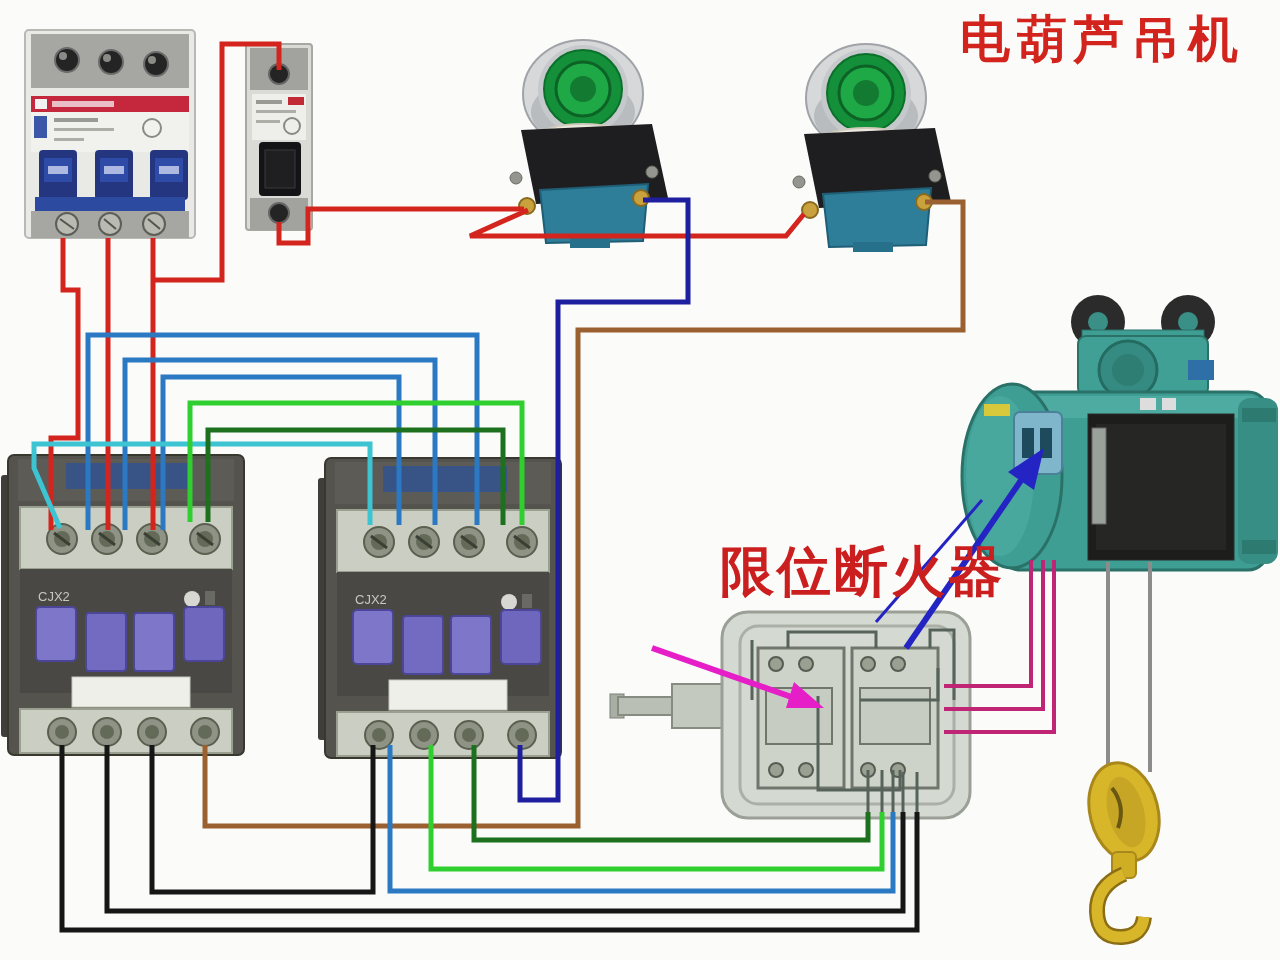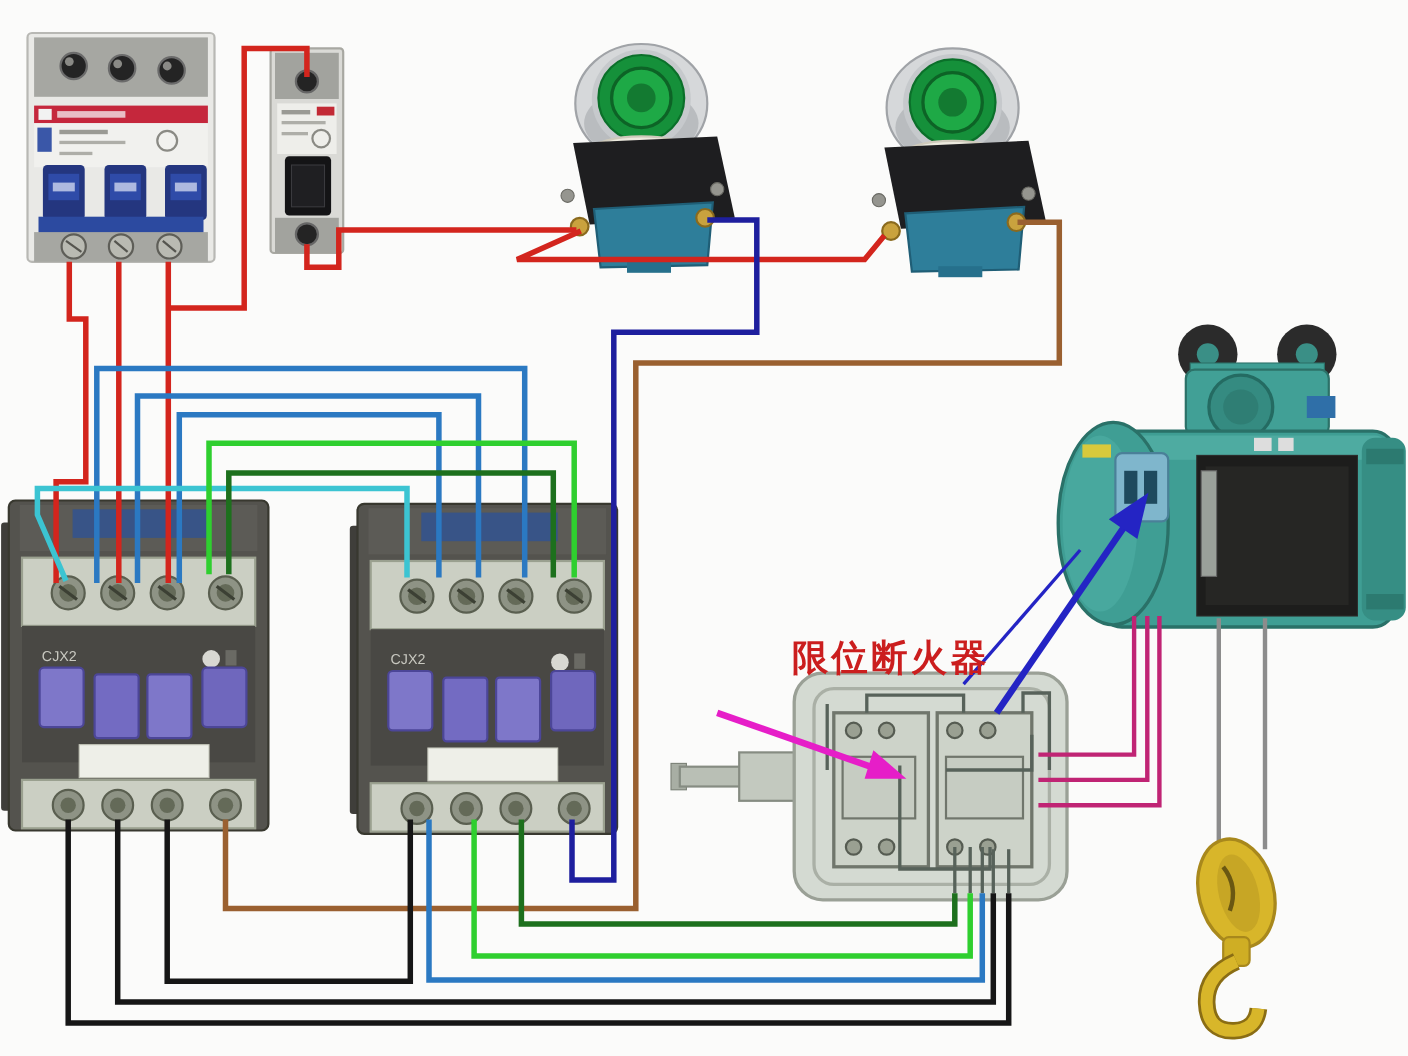--- a/index.html
+++ b/index.html
@@ -1,21 +1,21 @@
 <!DOCTYPE html>
 <html><head>
 <meta charset="utf-8">
 <style>
   html,body{margin:0;padding:0;background:#fbfbfa;}
   #stage{position:relative;width:1280px;height:960px;background:#fbfbfa;overflow:hidden;
          font-family:"Liberation Sans", sans-serif;}
   #scene{position:absolute;left:0;top:0;}
   .lbl{position:absolute;font-weight:700;white-space:nowrap;}
   .lbl-title{left:960px;top:6px;font-size:50px;letter-spacing:7px;color:#d2241c;}
-  .lbl-limit{left:720px;top:576px;font-size:33px;letter-spacing:3px;color:#cb1e1e;}
+  .lbl-limit{left:720px;top:536px;font-size:54px;letter-spacing:3px;color:#cb1e1e;}
   .lbl-common{left:597px;top:598px;font-size:39px;letter-spacing:2px;color:#2727ae;}
 </style>
 </head>
 <body>
 
 <div id="stage">
 
 <svg id="scene" width="1280" height="960" viewBox="0 0 1280 960">
   <defs>
     <g id="contactor-def">
@@ -265,15 +265,16 @@
           <polygon points="824,708 786,708 794,682" fill="#e61ec8"></polygon>
         </g>
         <g>
           <line x1="906" y1="648" x2="1024" y2="476" stroke="#2424c4" stroke-width="6"></line>
           <line x1="876" y1="622" x2="982" y2="500" stroke="#2424c4" stroke-width="3"></line>
           <polygon points="1044,448 1034,490 1008,472" fill="#2424c4"></polygon>
         </g>
       </g>
 </svg>
 
+<div class="lbl lbl-title">电葫芦吊机</div>
 <div class="lbl lbl-limit">限位断火器</div>
 
 </div>
 
 </body></html>

